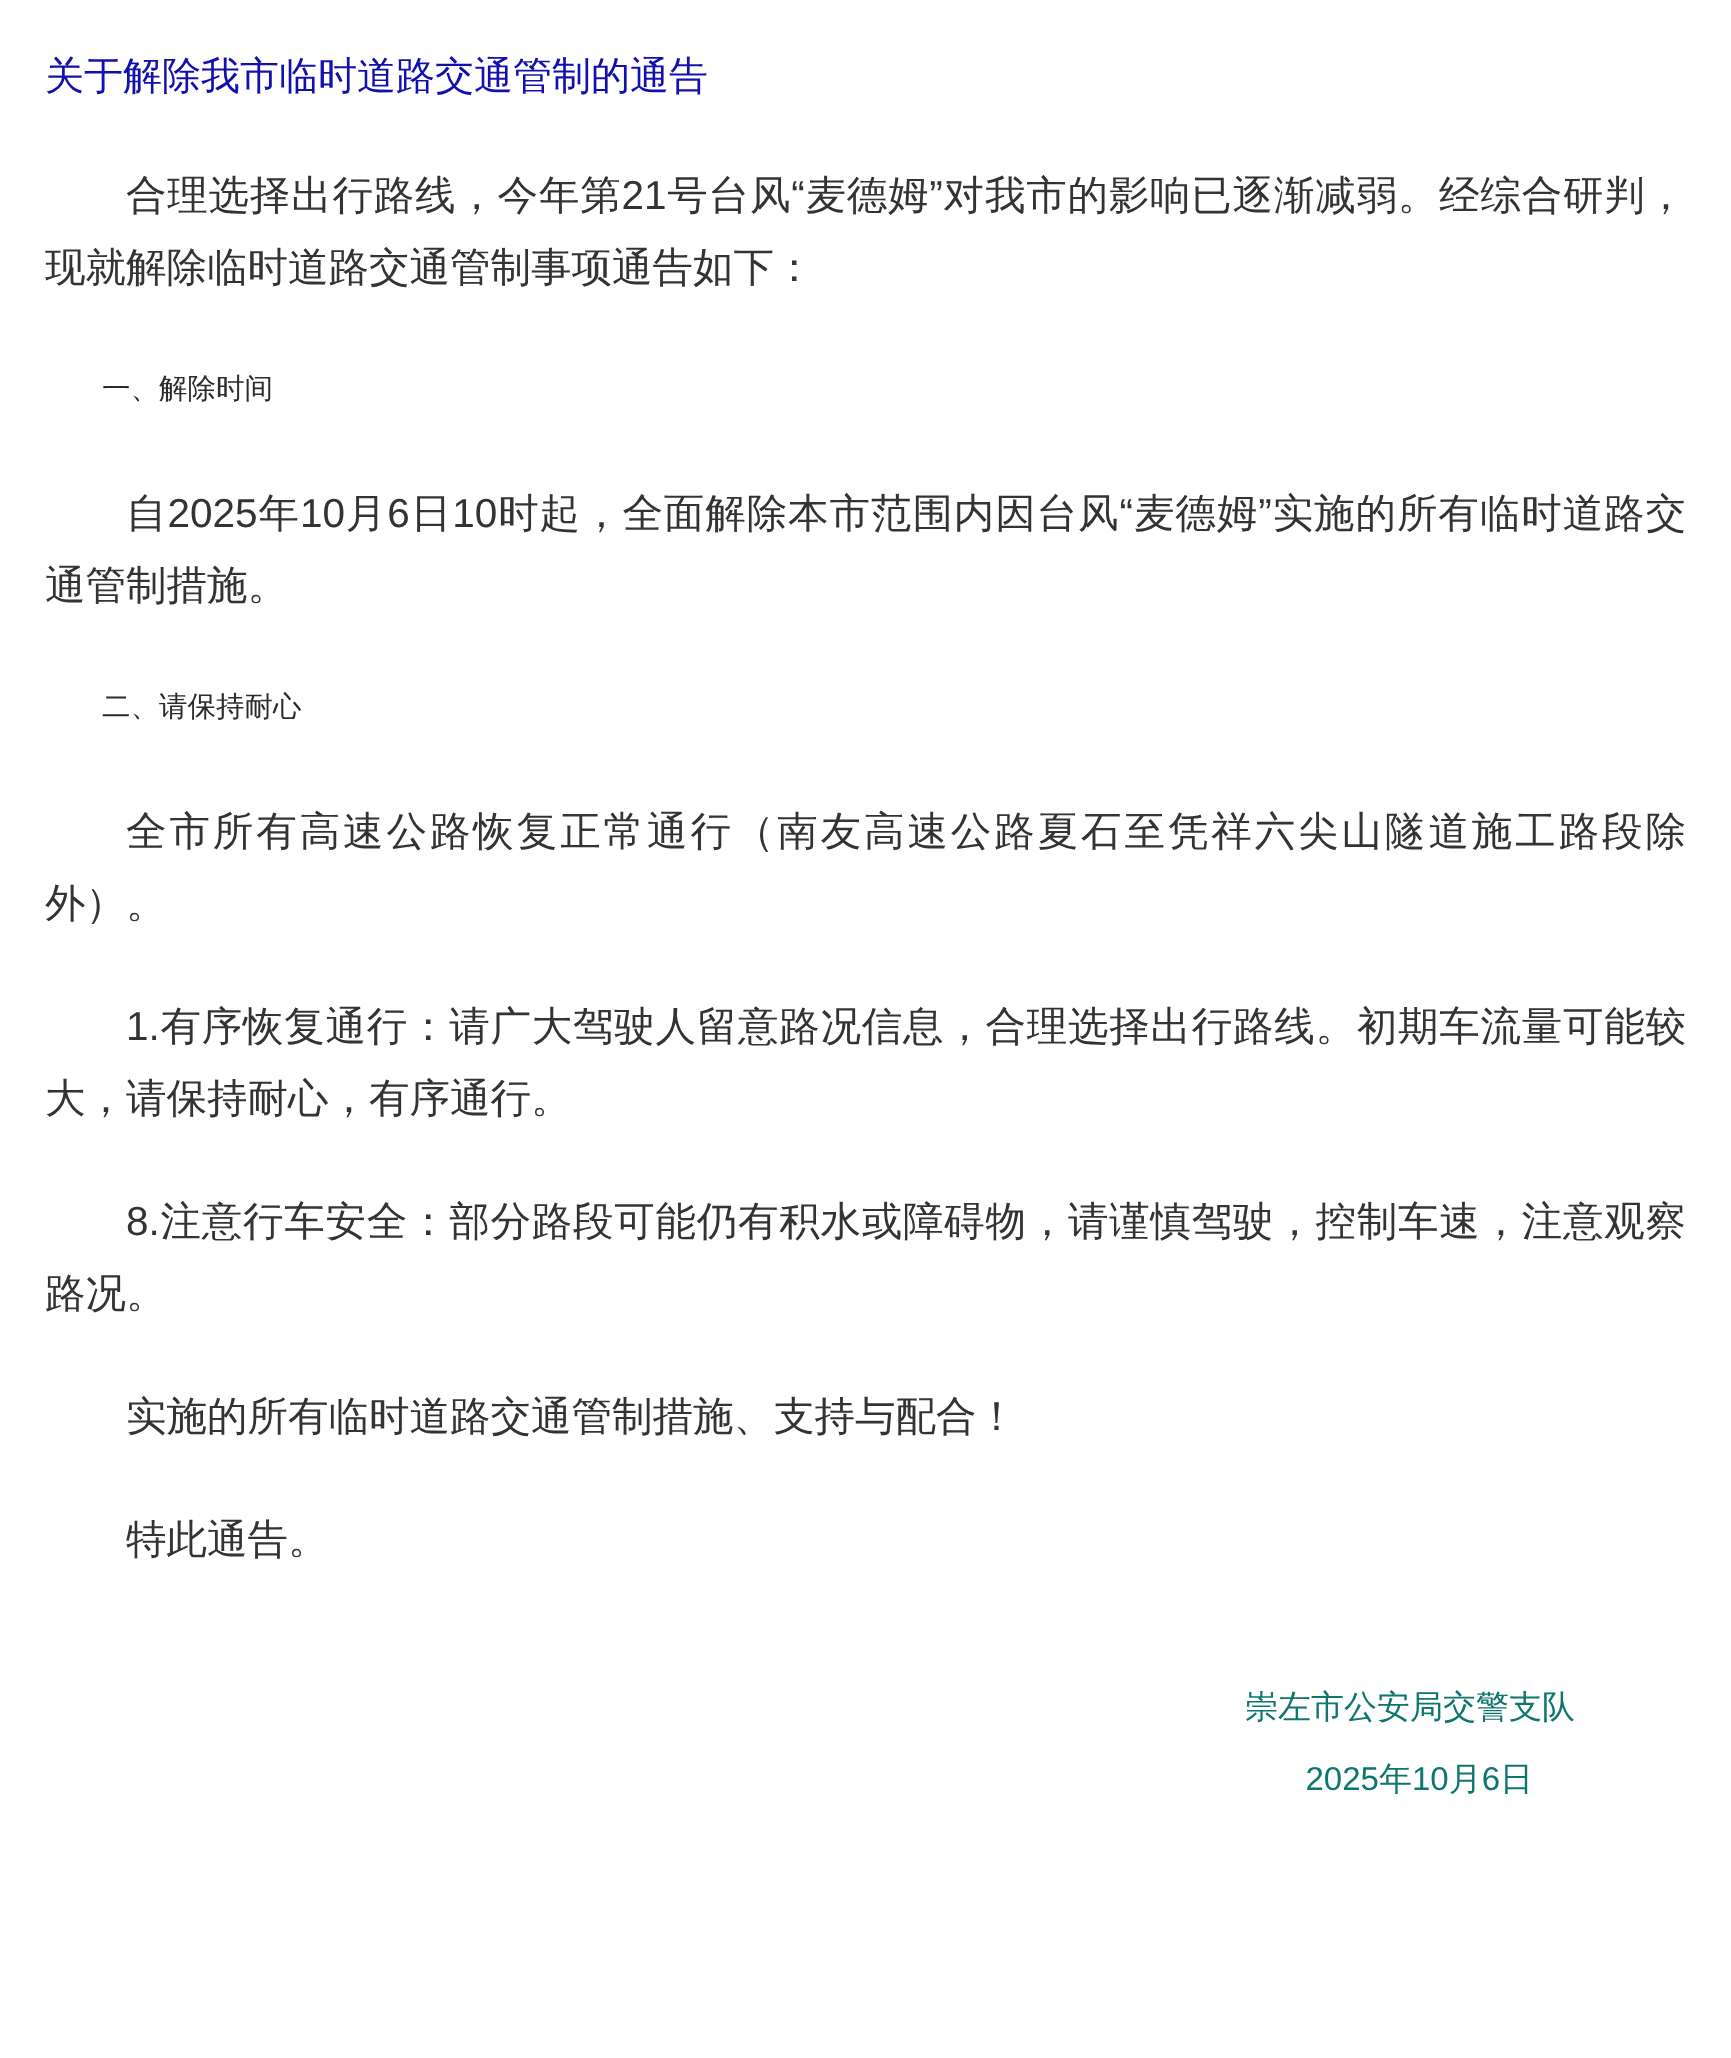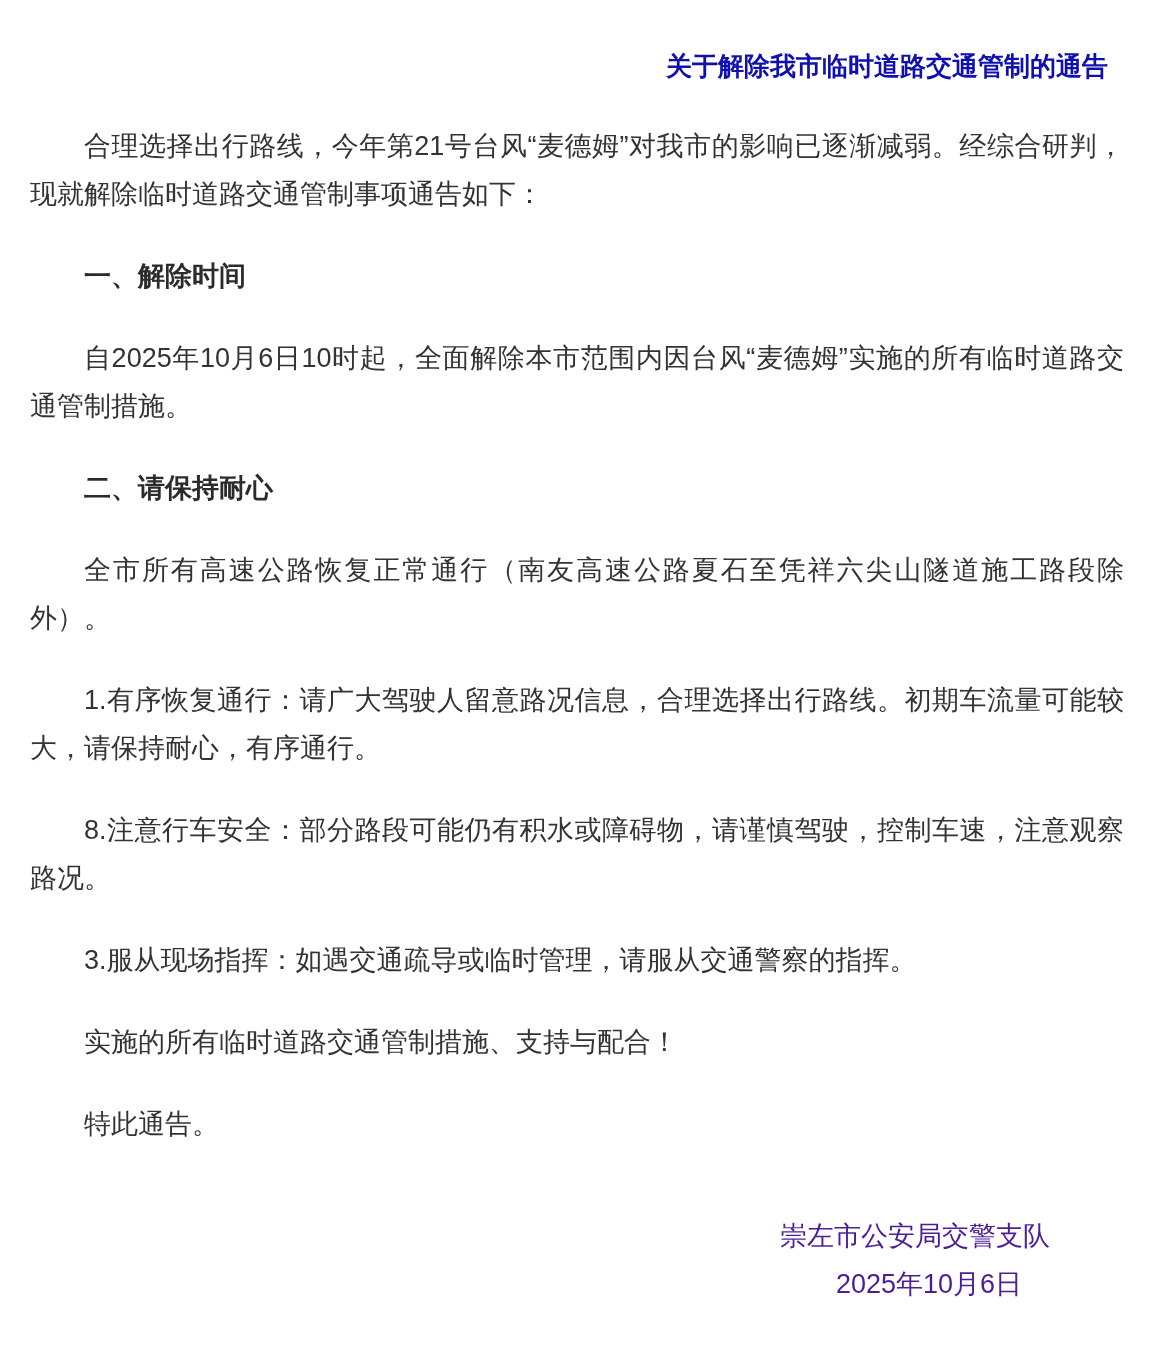--- a/index.html
+++ b/index.html
@@ -15,53 +15,53 @@
     color: #333333;
   }
   .page {
     box-sizing: border-box;
     width: 1154px;
     height: 1372px;
     padding: 28px 30px 0 30px;
     background: #ffffff;
   }
   .title {
-    margin: 16px;
+    margin: 0;
     font-size: 26px;
     line-height: 44px;
-    font-weight: bold;
-    text-align: right;
+    font-weight: normal;
+    text-align: left;
     color: #1010ae;
   }
   .para {
     margin: 34px 0 0 0;
     font-size: 27px;
     line-height: 48px;
     text-indent: 2em;
     text-align: justify;
     color: #333333;
   }
   .heading {
     margin: 34px 0 0 0;
-    font-size: 27px;
+    font-size: 19px;
     line-height: 48px;
     text-indent: 2em;
-    font-weight: bold;
+    font-weight: normal;
     color: #2b2b2b;
   }
   .signature {
     margin: 64px 0 0 0;
     padding-right: 74px;
     text-align: right;
   }
   .signature .sig-line {
     margin: 0;
-    font-size: 27px;
+    font-size: 22px;
     line-height: 48px;
-    color: #4c1d95;
+    color: #0f766e;
   }
   .signature .sig-date {
     margin-right: 28px;
   }
 </style>
 </head>
 <body>
 
 <div class="page">
 
@@ -70,21 +70,20 @@
   <p class="para">合理选择出行路线，今年第21号台风“麦德姆”对我市的影响已逐渐减弱。经综合研判，现就解除临时道路交通管制事项通告如下：</p>
 
   <h2 class="heading">一、解除时间</h2>
   <p class="para">自2025年10月6日10时起，全面解除本市范围内因台风“麦德姆”实施的所有临时道路交通管制措施。</p>
 
   <h2 class="heading">二、请保持耐心</h2>
   <p class="para">全市所有高速公路恢复正常通行（南友高速公路夏石至凭祥六尖山隧道施工路段除外）。</p>
 
   <p class="para">1.有序恢复通行：请广大驾驶人留意路况信息，合理选择出行路线。初期车流量可能较大，请保持耐心，有序通行。</p>
   <p class="para">8.注意行车安全：部分路段可能仍有积水或障碍物，请谨慎驾驶，控制车速，注意观察路况。</p>
-  <p class="para">3.服从现场指挥：如遇交通疏导或临时管理，请服从交通警察的指挥。</p>
 
   <p class="para">实施的所有临时道路交通管制措施、支持与配合！</p>
   <p class="para">特此通告。</p>
 
   <div class="signature">
     <p class="sig-line">崇左市公安局交警支队</p>
     <p class="sig-line sig-date">2025年10月6日</p>
   </div>
 
 </div>

